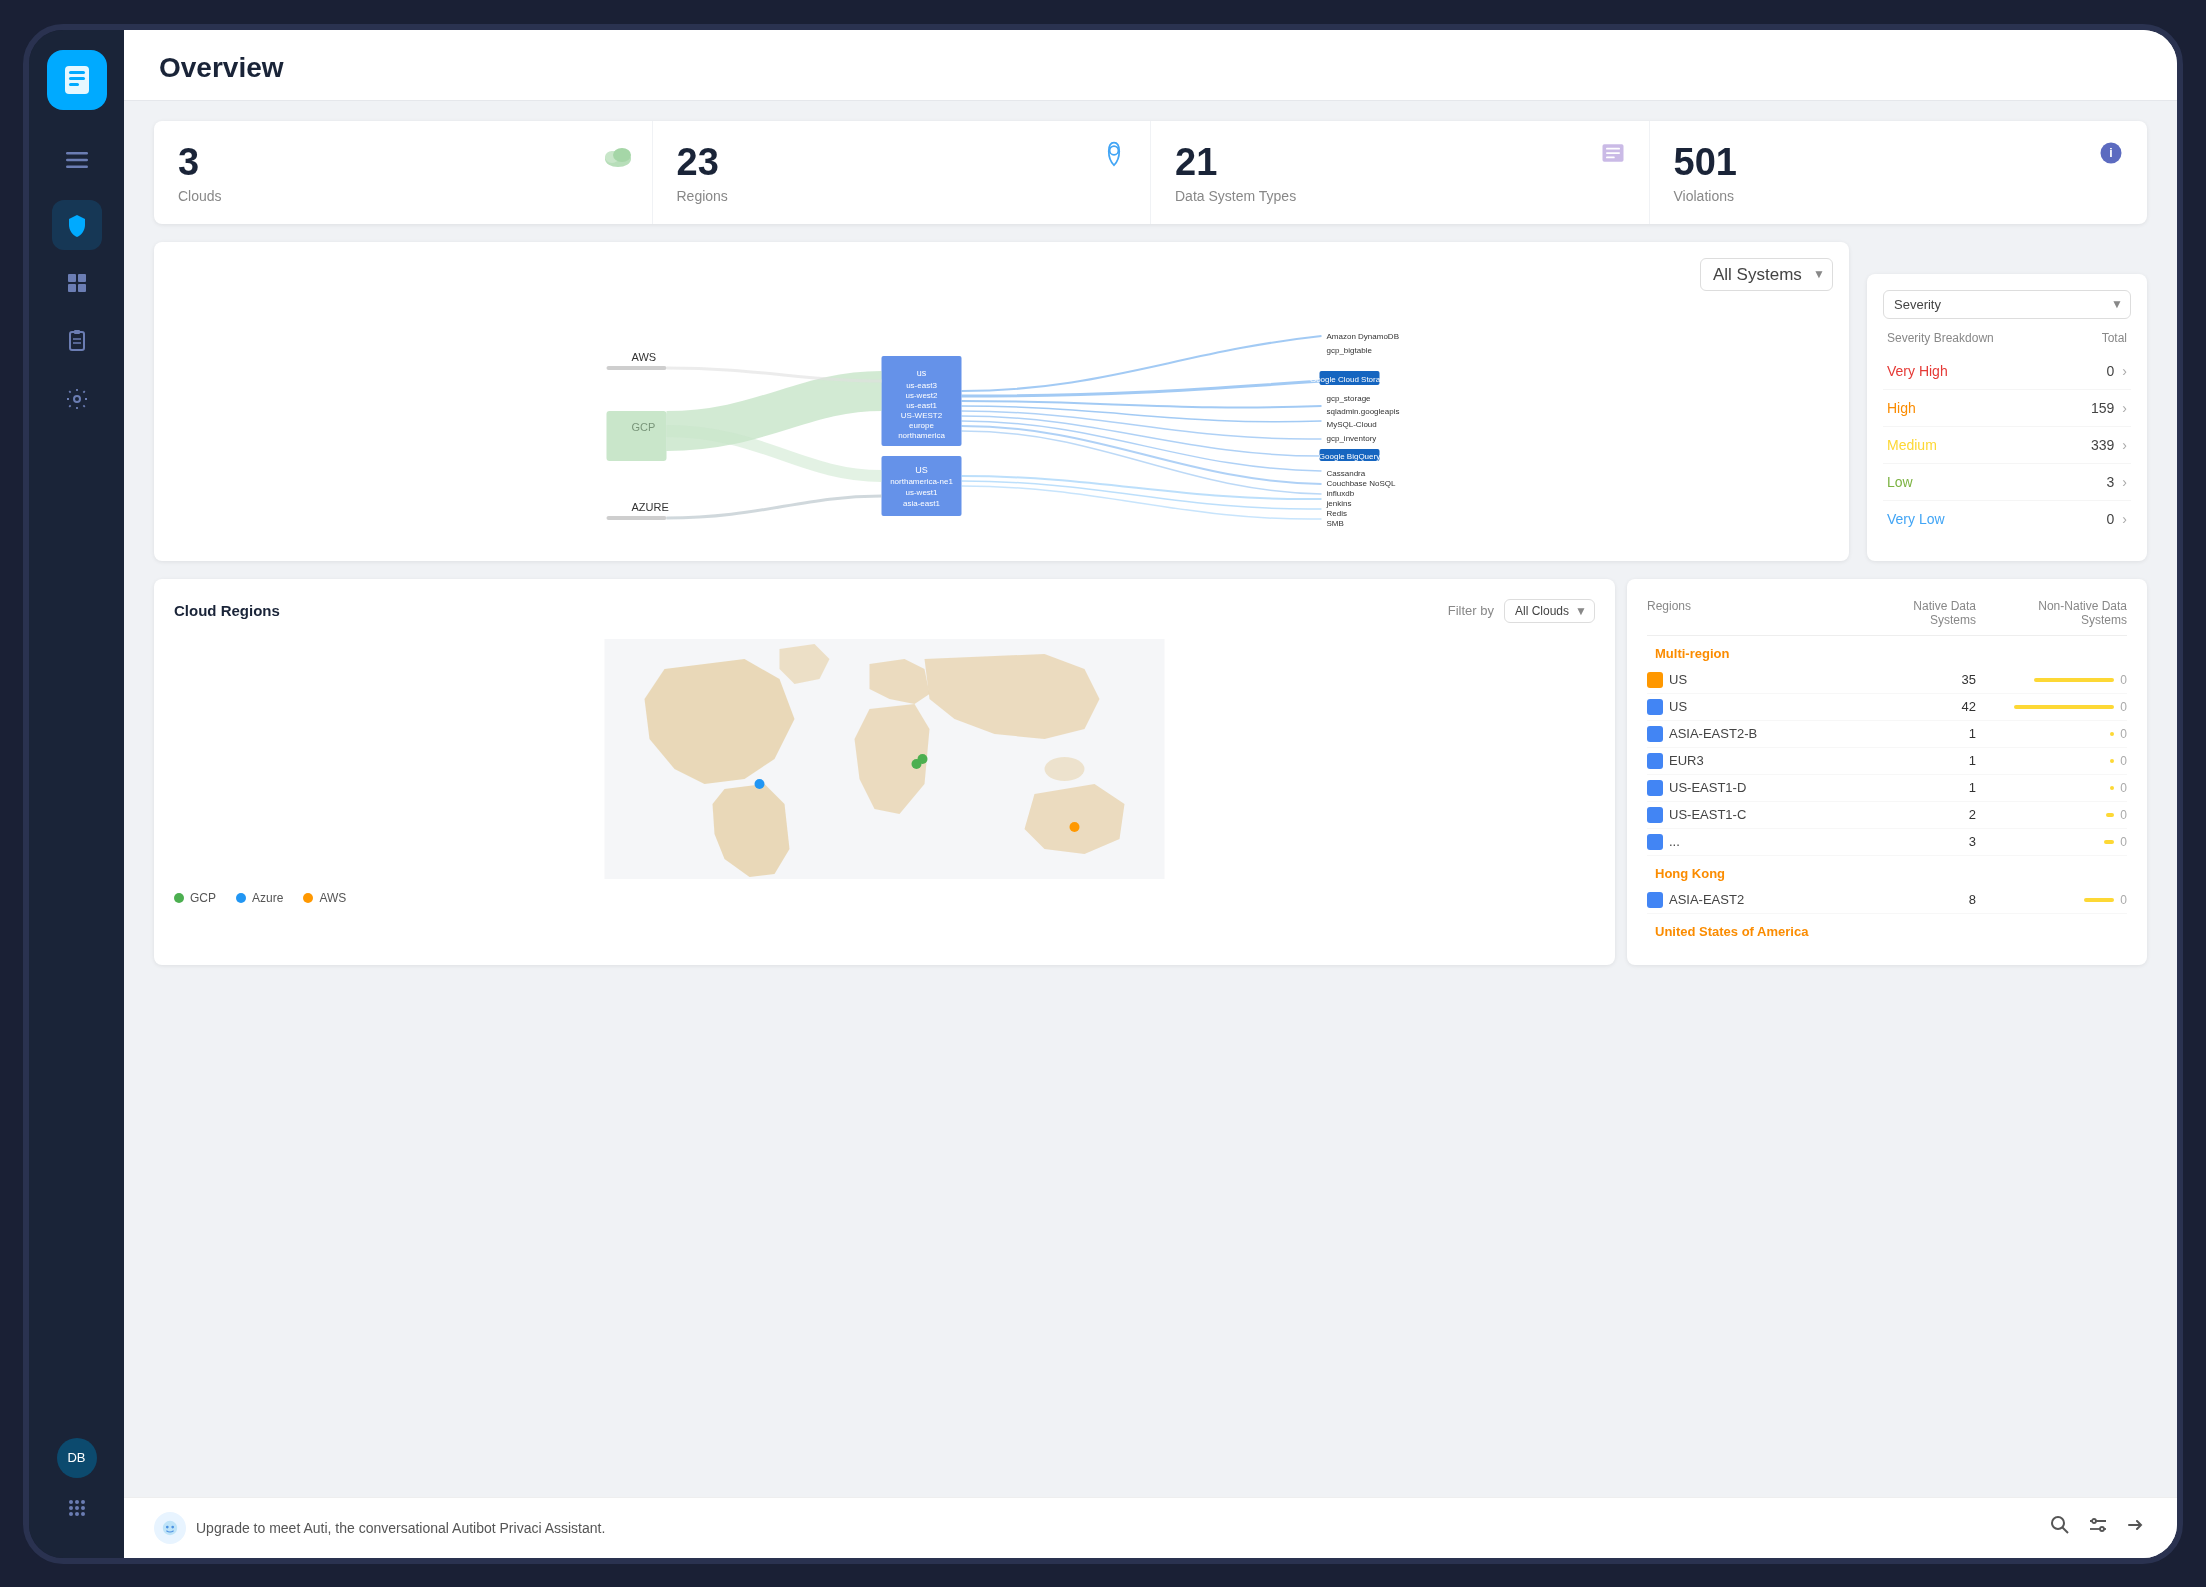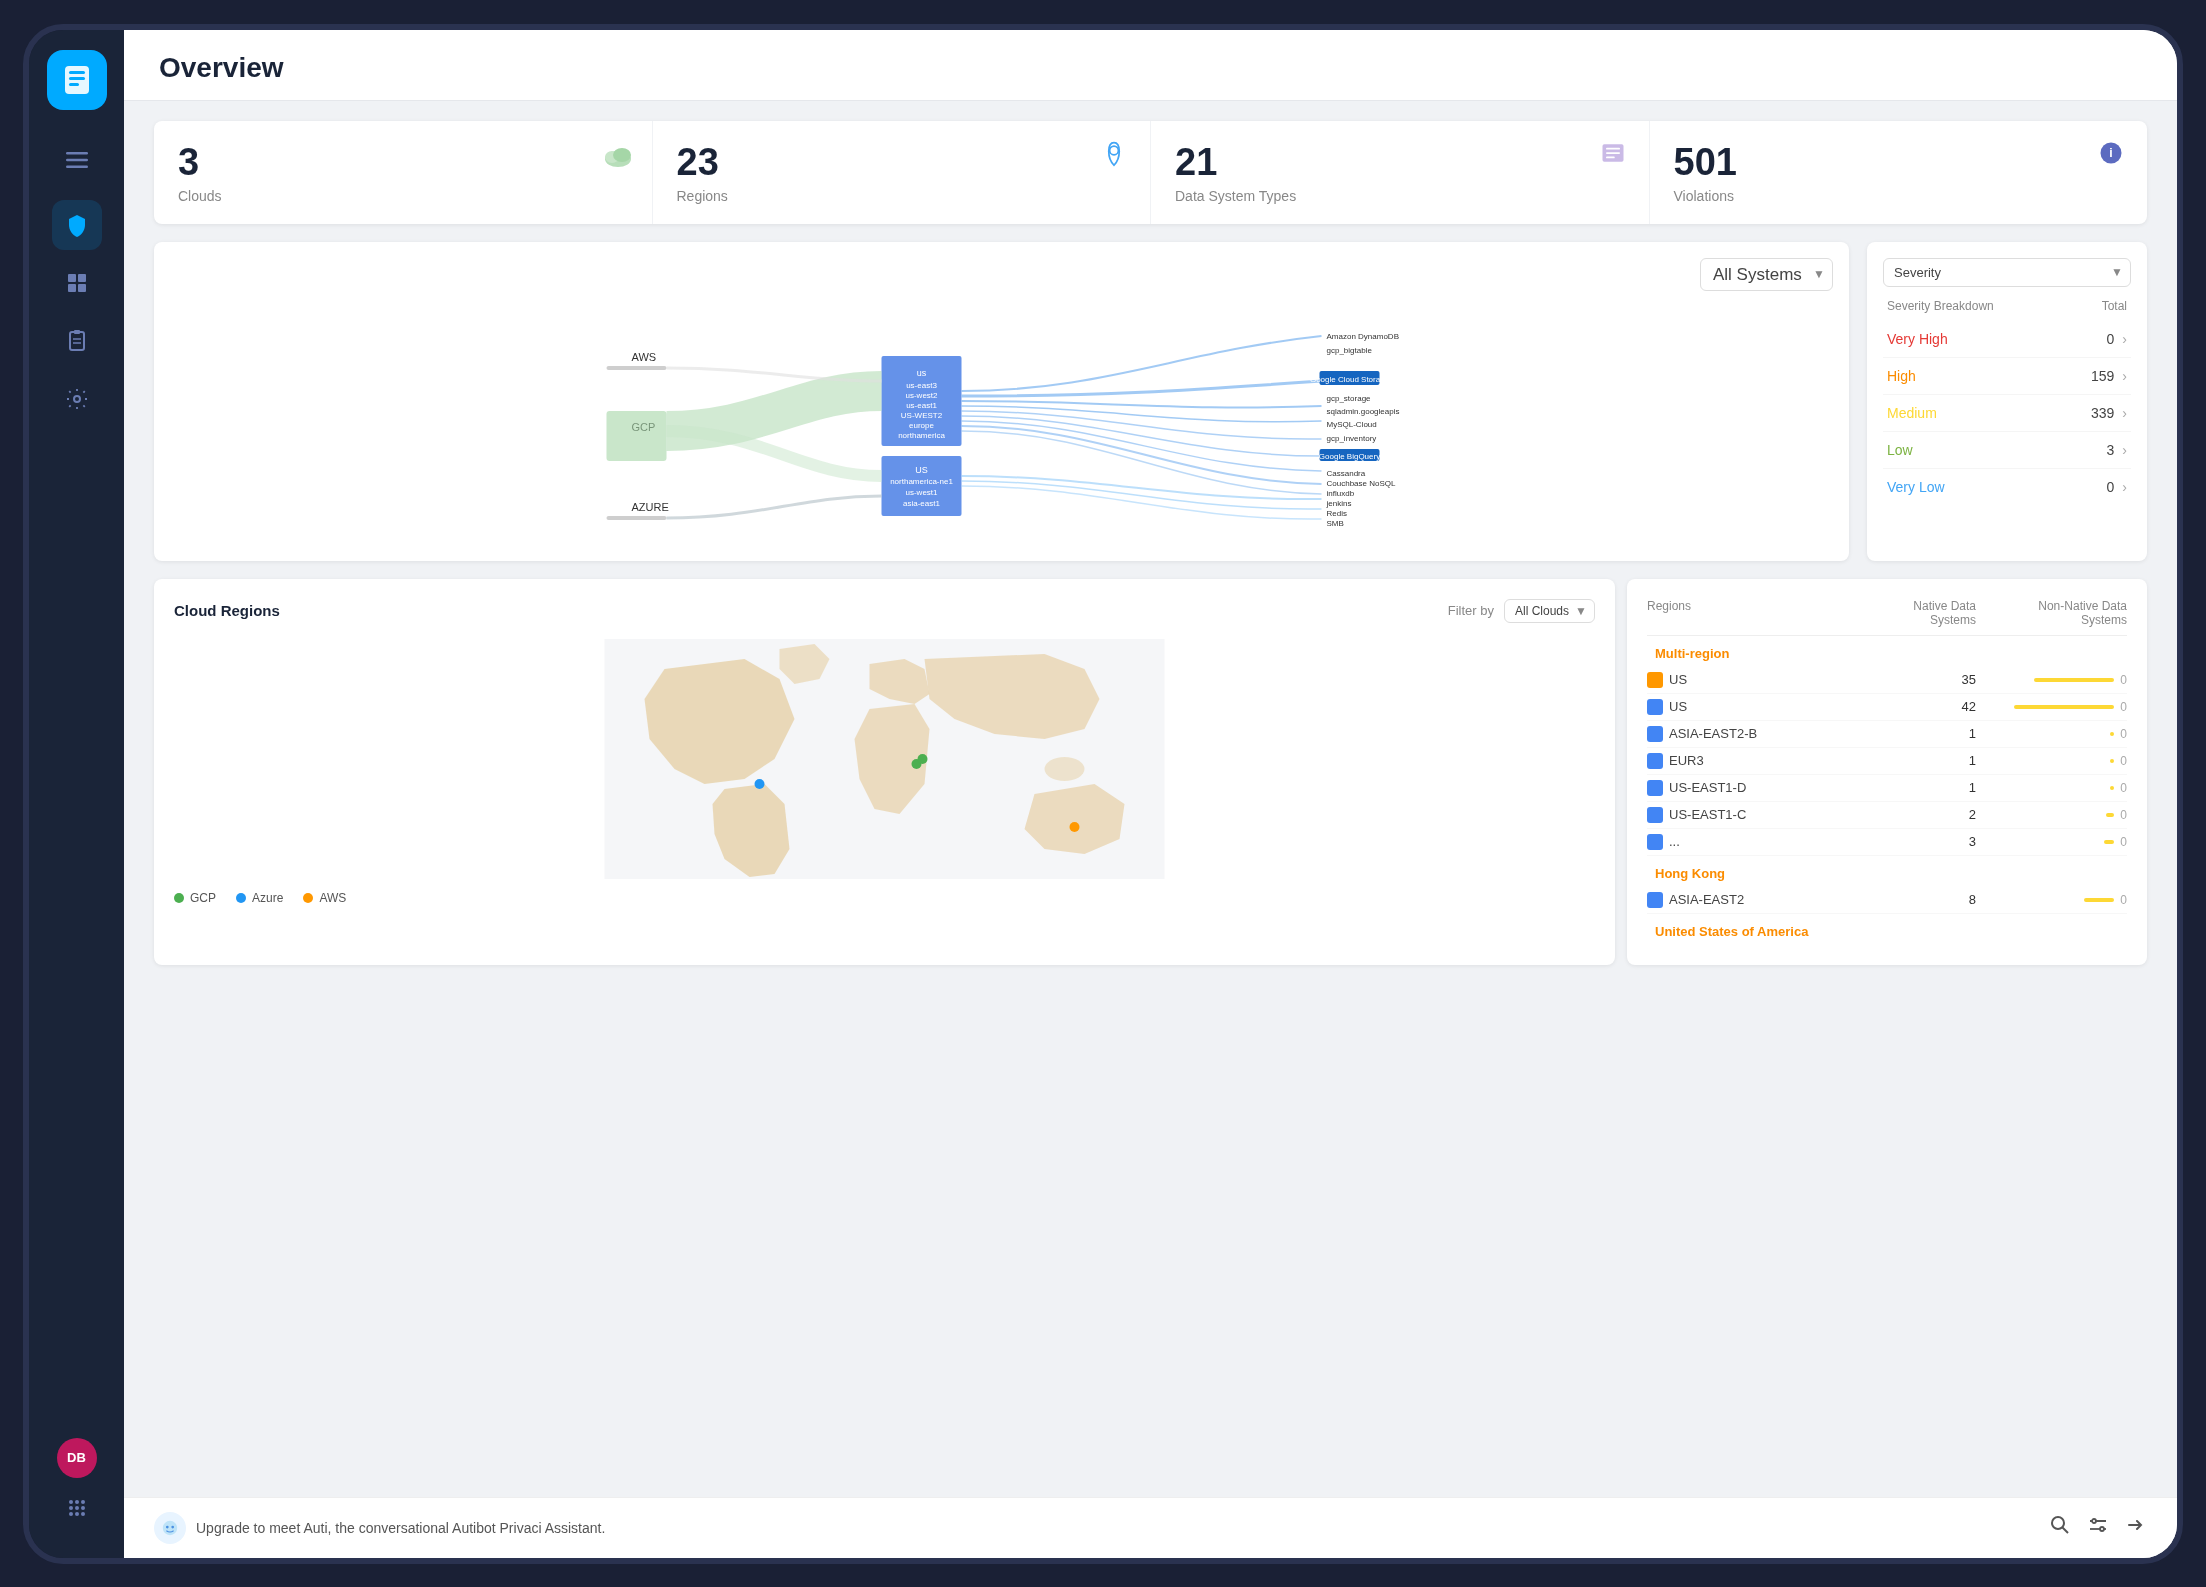--- a/index.html
+++ b/index.html
@@ -8,42 +8,42 @@
     .sidebar { width: 95px; background: #1a2438; display: flex; flex-direction: column; align-items: center; padding: 20px 0; gap: 0; flex-shrink: 0; }
     .sidebar-logo { width: 60px; height: 60px; background: #00aaff; border-radius: 16px; display: flex; align-items: center; justify-content: center; margin-bottom: 30px; }
     .sidebar-logo svg { width: 36px; height: 36px; fill: white; }
     .sidebar-menu-icon { width: 40px; height: 40px; display: flex; align-items: center; justify-content: center; margin-bottom: 10px; cursor: pointer; color: #6b7db3; }
     .sidebar-menu-icon svg { width: 22px; height: 22px; fill: #6b7db3; }
     .sidebar-nav { display: flex; flex-direction: column; align-items: center; gap: 8px; flex: 1; margin-top: 10px; }
     .nav-item { width: 50px; height: 50px; display: flex; align-items: center; justify-content: center; border-radius: 12px; cursor: pointer; color: #6b7db3; }
     .nav-item.active { background: rgba(0,170,255,0.15); color: #00aaff; }
     .nav-item svg { width: 24px; height: 24px; }
     .sidebar-bottom { display: flex; flex-direction: column; align-items: center; gap: 10px; padding-bottom: 10px; }
-    .avatar { width: 40px; height: 40px; background: #be185d; border-radius: 50%; display: flex; align-items: center; justify-content: center; color: white; font-size: 13px; font-weight: 700; }
+    .avatar { width: 40px; height: 40px; background: #0c4a6e; border-radius: 50%; display: flex; align-items: center; justify-content: center; color: white; font-size: 13px; font-weight: 400; }
     .dots-icon { width: 40px; height: 40px; display: flex; align-items: center; justify-content: center; color: #6b7db3; }
     .main { flex: 1; background: #f0f2f5; display: flex; flex-direction: column; overflow: hidden; }
     .top-bar { background: white; padding: 22px 35px 0; border-bottom: 1px solid #e5e7eb; }
     .page-title { font-size: 28px; font-weight: 600; color: #1a2438; margin-bottom: 16px; }
     .tabs-row { display: flex; gap: 0; }
     .tab { padding: 10px 40px; font-size: 15px; cursor: pointer; color: #888; border-bottom: 3px solid transparent; }
     .tab.active { color: #7cb342; border-bottom: 3px solid #7cb342; font-weight: 500; }
     .content { flex: 1; padding: 20px 30px; overflow-y: auto; display: flex; flex-direction: column; gap: 18px; }
     .stats-row { display: flex; gap: 0; background: white; border-radius: 8px; overflow: hidden; box-shadow: 0 1px 4px rgba(0,0,0,0.08); }
     .stat-card { flex: 1; padding: 20px 24px; border-right: 1px solid #f0f2f5; position: relative; }
     .stat-card:last-child { border-right: none; }
     .stat-number { font-size: 38px; font-weight: 700; color: #1a2438; }
     .stat-label { font-size: 14px; color: #888; margin-top: 4px; }
     .stat-icon { position: absolute; top: 18px; right: 18px; width: 32px; height: 32px; }
     .middle-section { display: flex; gap: 18px; }
     .sankey-panel { flex: 1; background: white; border-radius: 8px; padding: 16px; box-shadow: 0 1px 4px rgba(0,0,0,0.08); min-height: 280px; position: relative; }
     .panel-toolbar { display: flex; justify-content: flex-end; margin-bottom: 10px; }
     .dropdown-select { border: 1px solid #ddd; border-radius: 6px; padding: 6px 30px 6px 12px; font-size: 17px; color: #444; background: white; appearance: none; cursor: pointer; position: relative; }
     .dropdown-wrapper { position: relative; display: inline-block; }
     .dropdown-arrow { position: absolute; right: 8px; top: 50%; transform: translateY(-50%); pointer-events: none; color: #888; font-size: 12px; }
-    .severity-panel { width: 280px; background: white; border-radius: 8px; padding: 16px; box-shadow: 0 1px 4px rgba(0,0,0,0.08); flex-shrink: 0; }
+    .severity-panel { width: 280px; background: white; border-radius: 8px; padding: 16px; box-shadow: 0 1px 4px rgba(0,0,0,0.08); flex-shrink: 0; margin-top: 32px; }
     .severity-header { display: flex; justify-content: space-between; margin-bottom: 12px; }
     .severity-dropdown { border: 1px solid #ddd; border-radius: 6px; padding: 6px 24px 6px 10px; font-size: 13px; color: #444; background: white; appearance: none; cursor: pointer; width: 100%; }
     .severity-table-header { display: flex; justify-content: space-between; font-size: 12px; color: #888; margin-bottom: 8px; padding: 0 4px; }
     .severity-row { display: flex; align-items: center; justify-content: space-between; padding: 10px 4px; border-bottom: 1px solid #f5f5f5; }
     .severity-row:last-child { border-bottom: none; }
     .severity-label { font-size: 14px; font-weight: 500; }
     .severity-label.very-high { color: #e53935; }
     .severity-label.high { color: #fb8c00; }
     .severity-label.medium { color: #fdd835; }
     .severity-label.low { color: #7cb342; }

